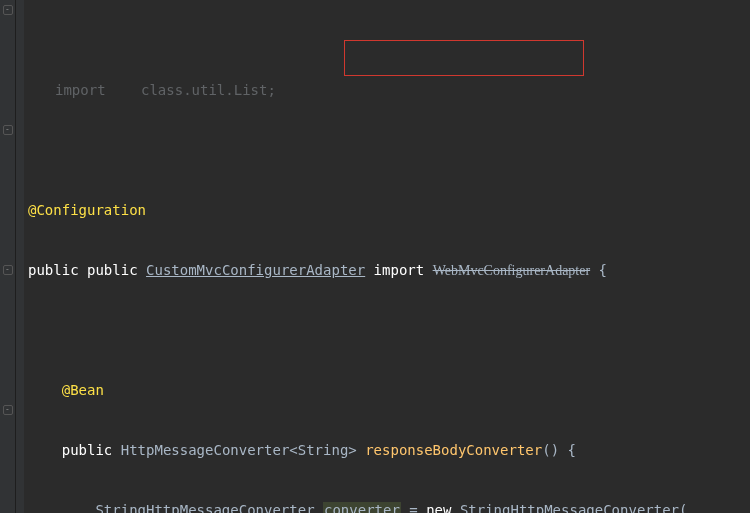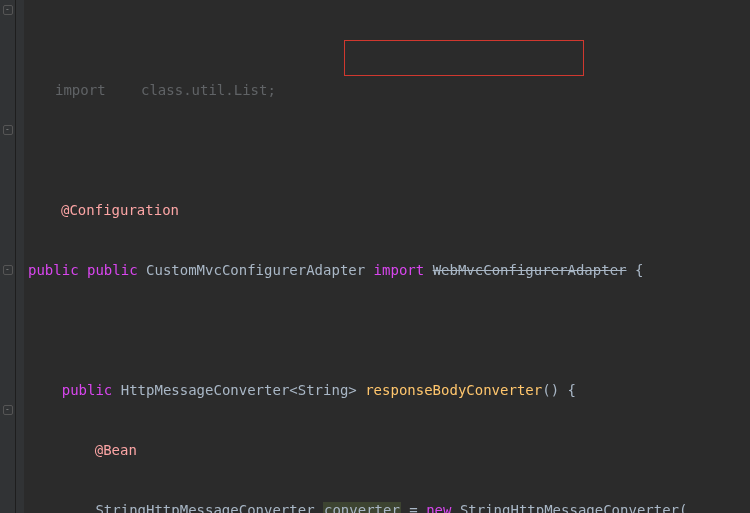--- a/index.html
+++ b/index.html
@@ -30,25 +30,25 @@
       flex-shrink: 0;
     }
     .code-area {
       flex: 1;
       padding: 0 0 0 4px;
       white-space: pre;
       position: relative;
       overflow: hidden;
     }
     .line { height: 20px; white-space: pre; }
-    .kw { color: #d946ef; }
-    .ann { color: #fca5a5; margin-left: 33px; }
+    .kw { color: #ffffff; }
+    .ann { color: #fde047; }
     .method-decl { color: #ffc66d; }
-    .deprecated { text-decoration: line-through; }
-    .class-decl { color: #a9b7c6; }
+    .deprecated { text-decoration: line-through; font-family: Liberation Serif, serif; }
+    .class-decl { color: #a9b7c6; text-decoration: underline; }
     .param-hl { background: #3d4431; padding: 0 1px; }
     .redbox {
       position: absolute;
       border: 1px solid #d0382f;
       pointer-events: none;
     }
     .gutter-icon {
       height: 20px;
       display: flex;
       justify-content: center;
@@ -109,22 +109,22 @@
   <div class="gutter2"></div>
 
   <div class="code-area">
     <div class="redbox" style="left:320px;top:40px;width:240px;height:36px;"></div>
 
     <div class="line"><span class="kw dim">import </span><span class="dim">class.util.List;</span></div>
     <div class="line"></div>
     <div class="line"><span class="ann">@Configuration</span></div>
     <div class="line"><span class="kw">public </span><span class="kw">public </span><span class="class-decl">CustomMvcConfigurerAdapter</span><span class="kw"> import </span><span class="deprecated">WebMvcConfigurerAdapter</span><span> {</span></div>
     <div class="line"></div>
+    <div class="line">    <span class="ann">@Bean</span></div>
     <div class="line">    <span class="kw">public </span><span>HttpMessageConverter&lt;</span><span>String</span><span>&gt; </span><span class="method-decl">responseBodyConverter</span><span>() {</span></div>
-    <div class="line">    <span class="ann">@Bean</span></div>
     <div class="line">        <span>StringHttpMessageConverter </span><span class="param-hl">converter</span><span> = </span><span class="kw">new </span><span>StringHttpMessageConverter(</span></div>
     
     
     
     
     
     
     
     
     

